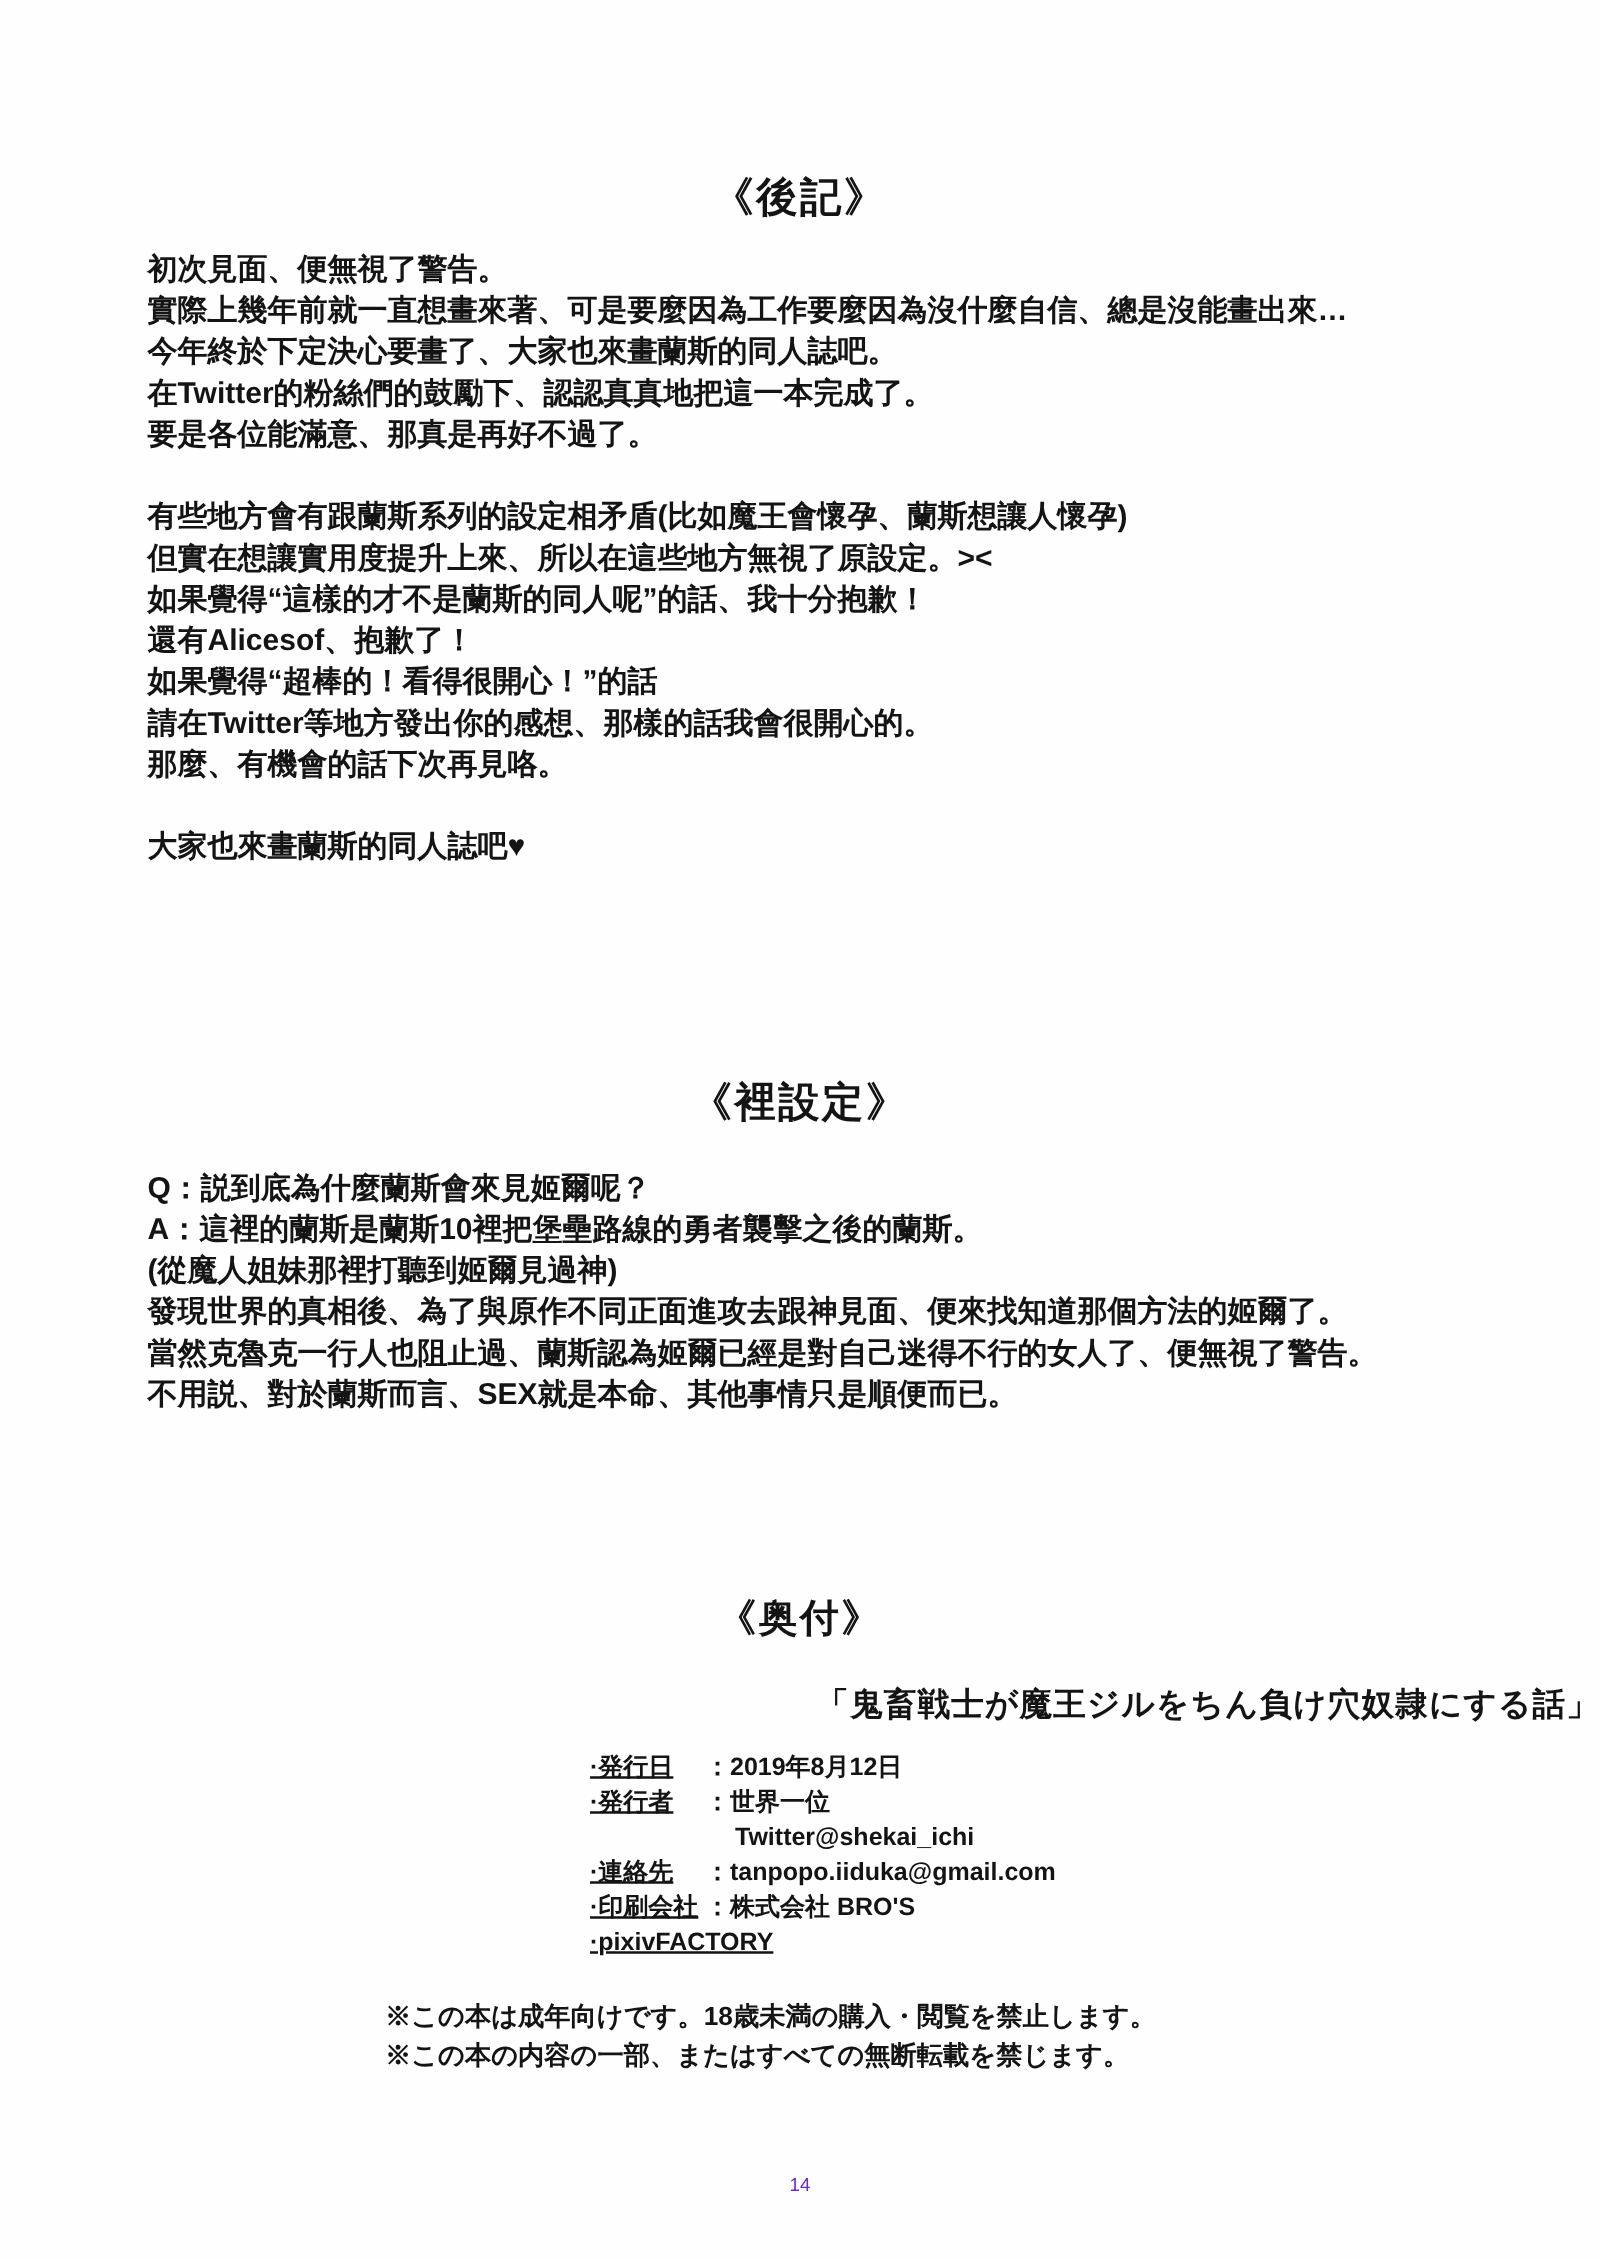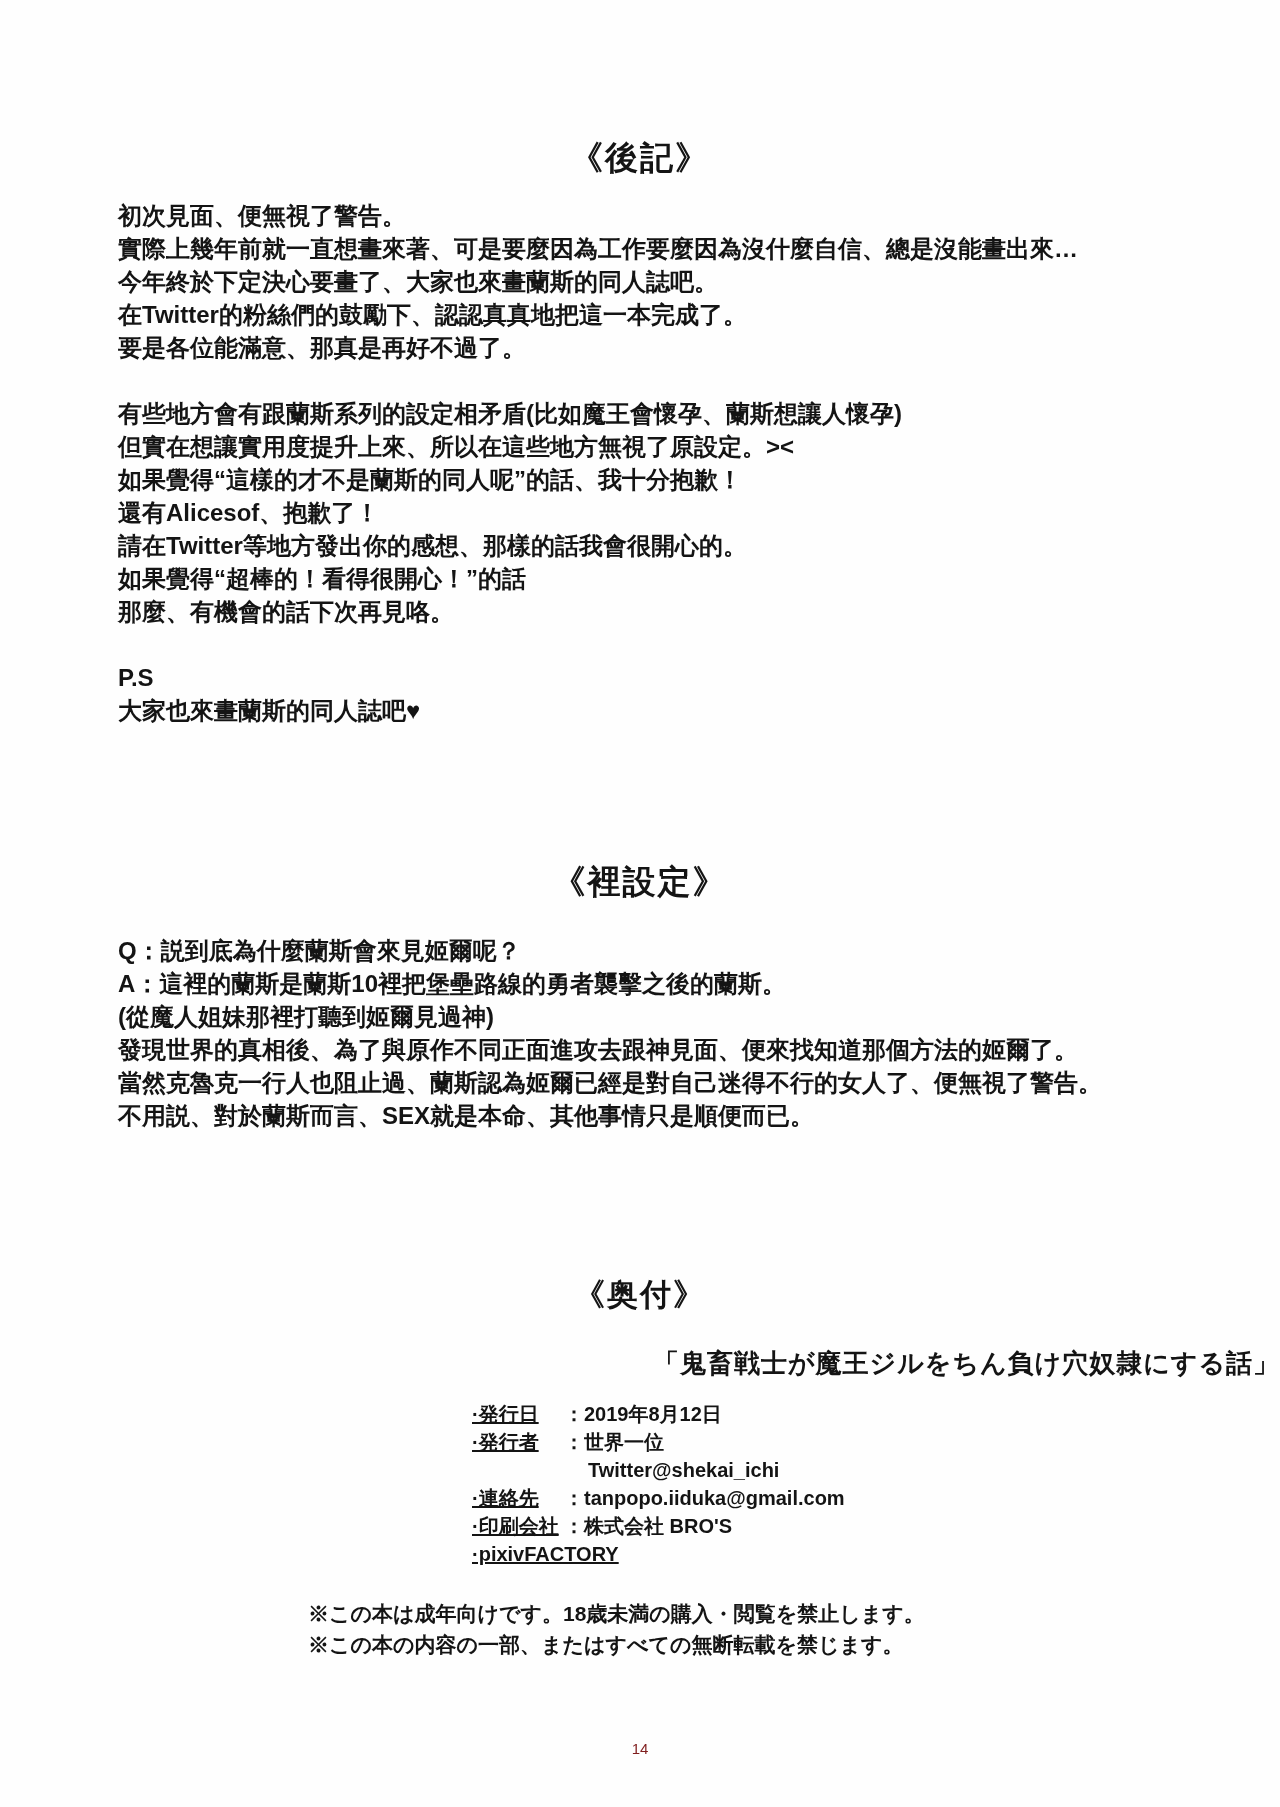--- a/index.html
+++ b/index.html
@@ -55,46 +55,45 @@
     position:absolute; top:1598px; left:308px;
     font-size:21px; font-weight:700;
     line-height:31px;
     white-space:nowrap;
   }
   #notices .tline { min-height:31px; }
   #page-number {
     position:absolute; top:1740px; left:0; width:1280px;
     text-align:center;
     font-size:15px; font-weight:400;
-    color:#7f1d1d;
+    color:#6d28d9;
   }
 </style>
 </head>
 <body>
 
 <div class="page">
 
   <div class="heading" id="afterword-heading">《後記》</div>
 
   <div class="textblock" id="afterword-body">
       <div class="tline">初次見面、便無視了警告。</div>
       <div class="tline">實際上幾年前就一直想畫來著、可是要麼因為工作要麼因為沒什麼自信、總是沒能畫出來…</div>
       <div class="tline">今年終於下定決心要畫了、大家也來畫蘭斯的同人誌吧。</div>
       <div class="tline">在Twitter的粉絲們的鼓勵下、認認真真地把這一本完成了。</div>
       <div class="tline">要是各位能滿意、那真是再好不過了。</div>
       <div class="tline">&nbsp;</div>
       <div class="tline">有些地方會有跟蘭斯系列的設定相矛盾(比如魔王會懷孕、蘭斯想讓人懷孕)</div>
       <div class="tline">但實在想讓實用度提升上來、所以在這些地方無視了原設定。&gt;&lt;</div>
       <div class="tline">如果覺得“這樣的才不是蘭斯的同人呢”的話、我十分抱歉！</div>
       <div class="tline">還有Alicesof、抱歉了！</div>
+      <div class="tline">如果覺得“超棒的！看得很開心！”的話</div>
       <div class="tline">請在Twitter等地方發出你的感想、那樣的話我會很開心的。</div>
-      <div class="tline">如果覺得“超棒的！看得很開心！”的話</div>
       <div class="tline">那麼、有機會的話下次再見咯。</div>
       <div class="tline">&nbsp;</div>
-      <div class="tline">P.S</div>
       <div class="tline">大家也來畫蘭斯的同人誌吧♥</div>
     </div>
 
   <div class="heading" id="inner-heading">《裡設定》</div>
 
   <div class="textblock" id="inner-body">
       <div class="tline">Q：説到底為什麼蘭斯會來見姬爾呢？</div>
       <div class="tline">A：這裡的蘭斯是蘭斯10裡把堡壘路線的勇者襲擊之後的蘭斯。</div>
       <div class="tline">(從魔人姐妹那裡打聽到姬爾見過神)</div>
       <div class="tline">發現世界的真相後、為了與原作不同正面進攻去跟神見面、便來找知道那個方法的姬爾了。</div>

